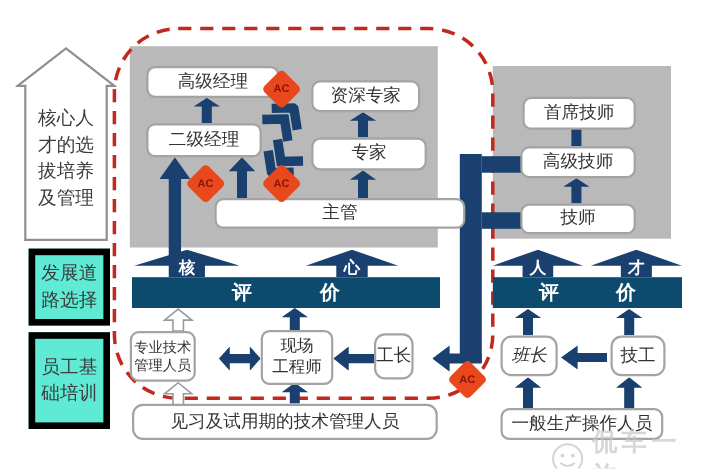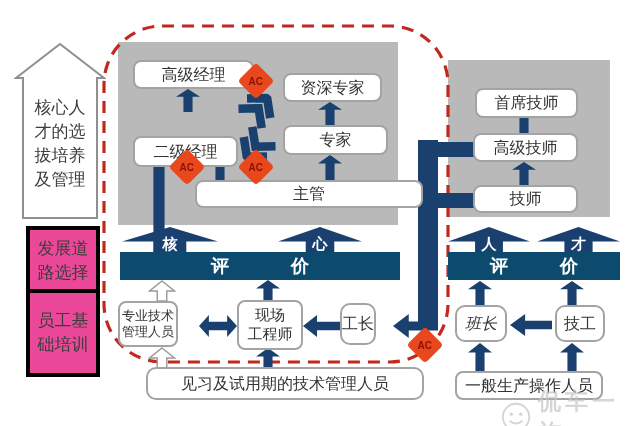--- a/index.html
+++ b/index.html
@@ -33,21 +33,21 @@
   }
   .diamond{
     width:26px;height:26px;background:#e8481c;border-radius:4px;
     transform:rotate(45deg);z-index:7;display:flex;align-items:center;justify-content:center;
   }
   .diamond span{
     transform:rotate(-45deg);color:#8b1108;font-size:10px;font-weight:bold;
     letter-spacing:0;
   }
   .railbox{
-    background:#ec4899;border:4px solid #000000;display:flex;align-items:center;
+    background:#5eead4;border:6px solid #000000;display:flex;align-items:center;
     justify-content:center;text-align:center;font-size:17px;color:#3c3c3c;
     line-height:24px;box-sizing:border-box;z-index:4;
   }
   .railtext{
     text-align:center;font-size:17px;color:#3c3c3c;line-height:24px;z-index:4;
   }
   .chev{z-index:5;}
   .wm{display:flex;align-items:center;gap:6px;opacity:.7;z-index:9;}
   .wm .wmtext{font-size:23px;color:#c6c6c6;letter-spacing:4px;font-weight:bold;}
 </style>
@@ -63,26 +63,26 @@
 
 <svg class="abs" style="left:14px;top:42px;z-index:3;" width="92" height="178" viewBox="0 0 92 178">
   <polygon points="46,2 90,36 83,36 83,176 9,176 9,36 2,36" fill="#ffffff" stroke="#8f8f8f" stroke-width="2"></polygon>
 </svg>
 <div class="abs railtext pre" style="left:14px;top:96px;width:92px;">核心人
 才的选
 拔培养
 及管理</div>
 <div class="abs railbox pre" style="left:26px;top:226px;width:74px;height:70px;">发展道
 路选择</div>
-<div class="abs railbox pre" style="left:26px;top:289px;width:74px;height:88px;">员工基
+<div class="abs railbox pre" style="left:26px;top:302px;width:74px;height:88px;">员工基
 础培训</div>
 
 <div class="abs wbox" style="left:133px;top:60px;width:121px;height:29px;">高级经理</div>
 <div class="abs wbox" style="left:283px;top:73px;width:99px;height:29px;">资深专家</div>
-<div class="abs wbox" style="left:133px;top:112px;width:105px;height:31px;margin-top:24px;">二级经理</div>
+<div class="abs wbox" style="left:133px;top:112px;width:105px;height:31px;">二级经理</div>
 <div class="abs wbox" style="left:283px;top:125px;width:105px;height:30px;">专家</div>
 <div class="abs wbox" style="left:195px;top:180px;width:228px;height:28px;">主管</div>
 
 <div class="abs arrU" style="left:176px;top:89px;width:24px;height:23px;"></div>
 <div class="abs arrU" style="left:208px;top:143px;width:24px;height:37px;"></div>
 <div class="abs arrU" style="left:145px;top:143px;width:28px;height:109px;clip-path:polygon(50% 0,100% 18%,70% 18%,70% 100%,30% 100%,30% 18%,0 18%);"></div>
 <div class="abs arrU" style="left:318px;top:155px;width:24px;height:25px;"></div>
 <div class="abs arrU" style="left:318px;top:102px;width:24px;height:23px;"></div>
 
 <div class="abs chev" style="left:240px;top:90px;width:36px;height:38px;transform:rotate(-50deg);">
@@ -141,21 +141,21 @@
 <div class="abs arrU" style="left:256px;top:280px;width:24px;height:21px;clip-path:polygon(50% 0,100% 40%,69% 40%,69% 100%,31% 100%,31% 40%,0 40%);"></div>
 <div class="abs arrU" style="left:256px;top:348px;width:24px;height:19px;clip-path:polygon(50% 0,100% 45%,69% 45%,69% 100%,31% 100%,31% 45%,0 45%);"></div>
 <div class="abs arrLR" style="left:199px;top:315px;width:38px;height:22px;"></div>
 <div class="abs arrL" style="left:303px;top:315px;width:39px;height:22px;"></div>
 
 <div class="abs wbox pre" style="left:118px;top:301px;width:60px;height:46px;font-size:13px;">专业技术
 管理人员</div>
 <div class="abs wbox pre" style="left:237px;top:300px;width:66px;height:50px;font-size:15px;">现场
 工程师</div>
 <div class="abs wbox" style="left:340px;top:303px;width:36px;height:42px;border-radius:10px;">工长</div>
-<div class="abs wbox" style="left:120px;top:367px;width:278px;height:33px;border-radius:10px;margin-left:26px;">见习及试用期的技术管理人员</div>
+<div class="abs wbox" style="left:120px;top:367px;width:278px;height:33px;border-radius:10px;">见习及试用期的技术管理人员</div>
 
 <div class="abs navy" style="left:418px;top:140px;width:20px;height:190px;z-index:5;"></div>
 <div class="abs navy" style="left:438px;top:142px;width:36px;height:15px;z-index:5;"></div>
 <div class="abs navy" style="left:438px;top:193px;width:36px;height:15px;z-index:5;"></div>
 <div class="abs arrL" style="left:393px;top:314px;width:45px;height:24px;clip-path:polygon(0 50%,35% 0,35% 31%,100% 31%,100% 69%,35% 69%,35% 100%);"></div>
 
 <div class="abs wbox" style="left:475px;top:88px;width:103px;height:30px;">首席技师</div>
 <div class="abs wbox" style="left:473px;top:133px;width:105px;height:29px;">高级技师</div>
 <div class="abs wbox" style="left:473px;top:185px;width:105px;height:28px;">技师</div>
 <div class="abs arrU" style="left:512px;top:108px;width:24px;height:25px;"></div>

